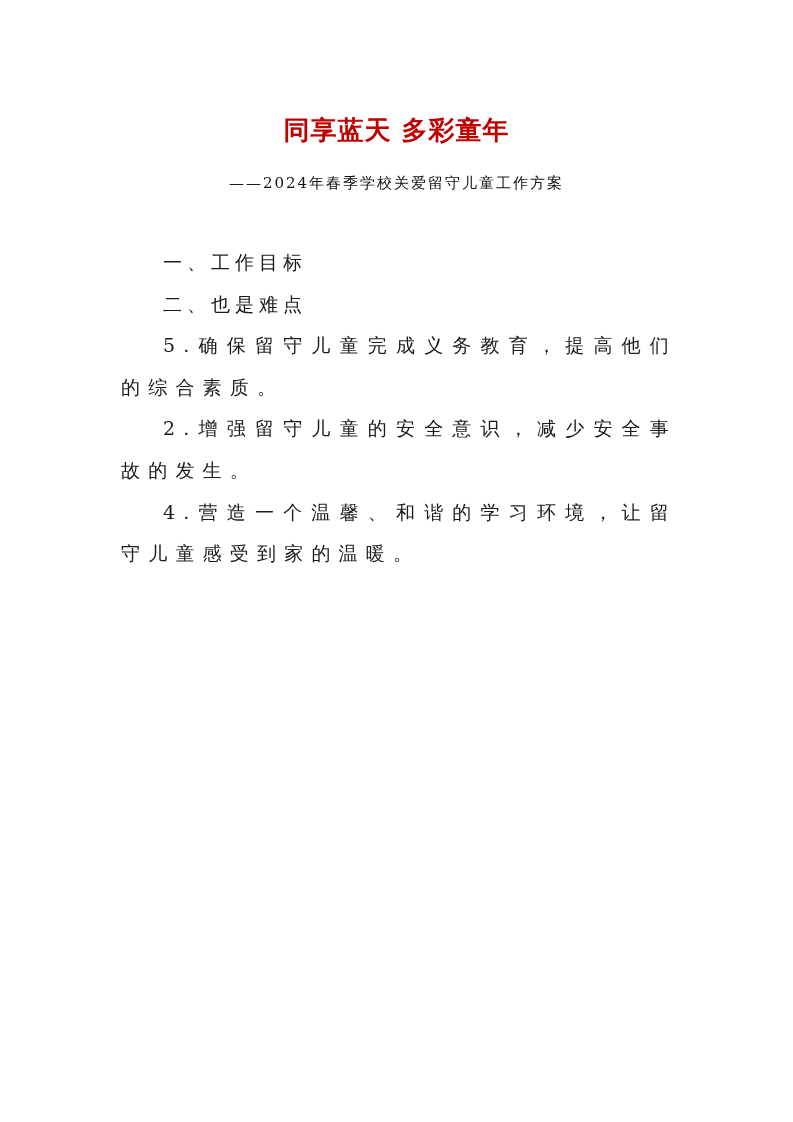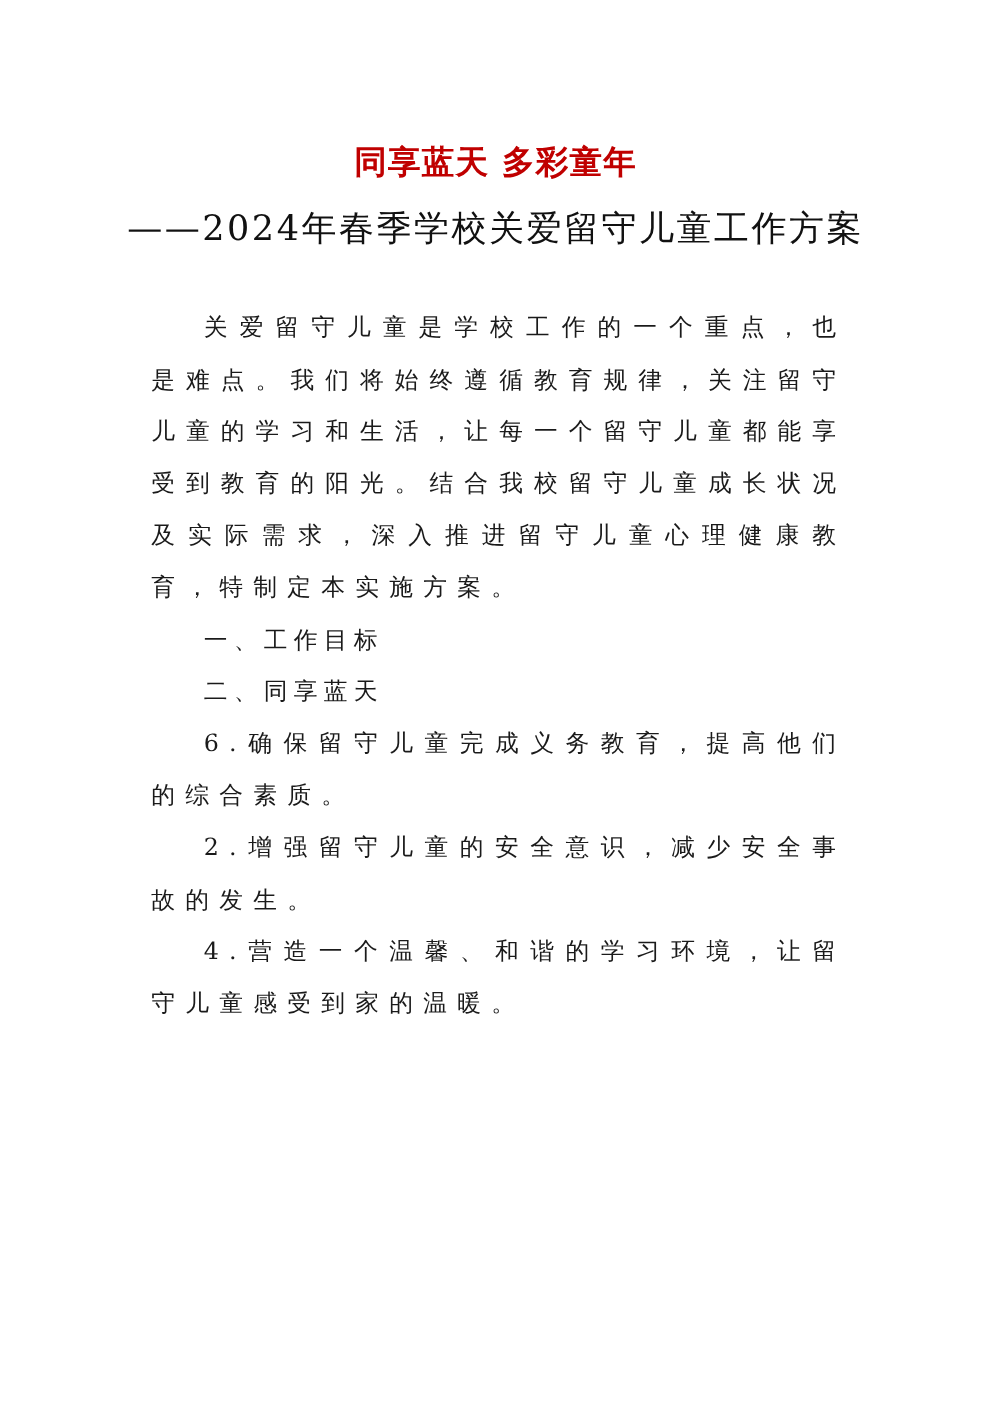--- a/index.html
+++ b/index.html
@@ -34,21 +34,21 @@
       line-height: 36px;
       letter-spacing: 1px;
       color: #c00000;
     }
     .subtitle {
       position: absolute;
       left: 0;
       width: 793px;
       top: 166px;
       text-align: center;
-      font-size: 28px;
+      font-size: 15px;
       line-height: 34px;
       letter-spacing: 2px;
       color: #111111;
     }
     .body {
       position: absolute;
       left: 121px;
       top: 242px;
       width: 556px;
       font-size: 19px;
@@ -72,24 +72,23 @@
 </head>
 <body>
 
 <div class="page">
 
   <div class="title" style="color: rgb(192, 0, 0);">同享蓝天  多彩童年</div>
 
   <div class="subtitle">——2024年春季学校关爱留守儿童工作方案</div>
 
   <div class="body">
-    <p>关爱留守儿童是学校工作的一个重点，也是难点。我们将始终遵循教育规律，关注留守儿童的学习和生活，让每一个留守儿童都能享受到教育的阳光。结合我校留守儿童成长状况及实际需求，深入推进留守儿童心理健康教育，特制定本实施方案。</p>
 
     <p class="heading">一、工作目标</p>
 
-    <p class="heading">二、同享蓝天</p>
-    <p>6.确保留守儿童完成义务教育，提高他们的综合素质。</p>
+    <p class="heading">二、也是难点</p>
+    <p>5.确保留守儿童完成义务教育，提高他们的综合素质。</p>
     <p>2.增强留守儿童的安全意识，减少安全事故的发生。</p>
     <p>4.营造一个温馨、和谐的学习环境，让留守儿童感受到家的温暖。</p>
 
   </div>
 
 </div>
 
 </body></html>

